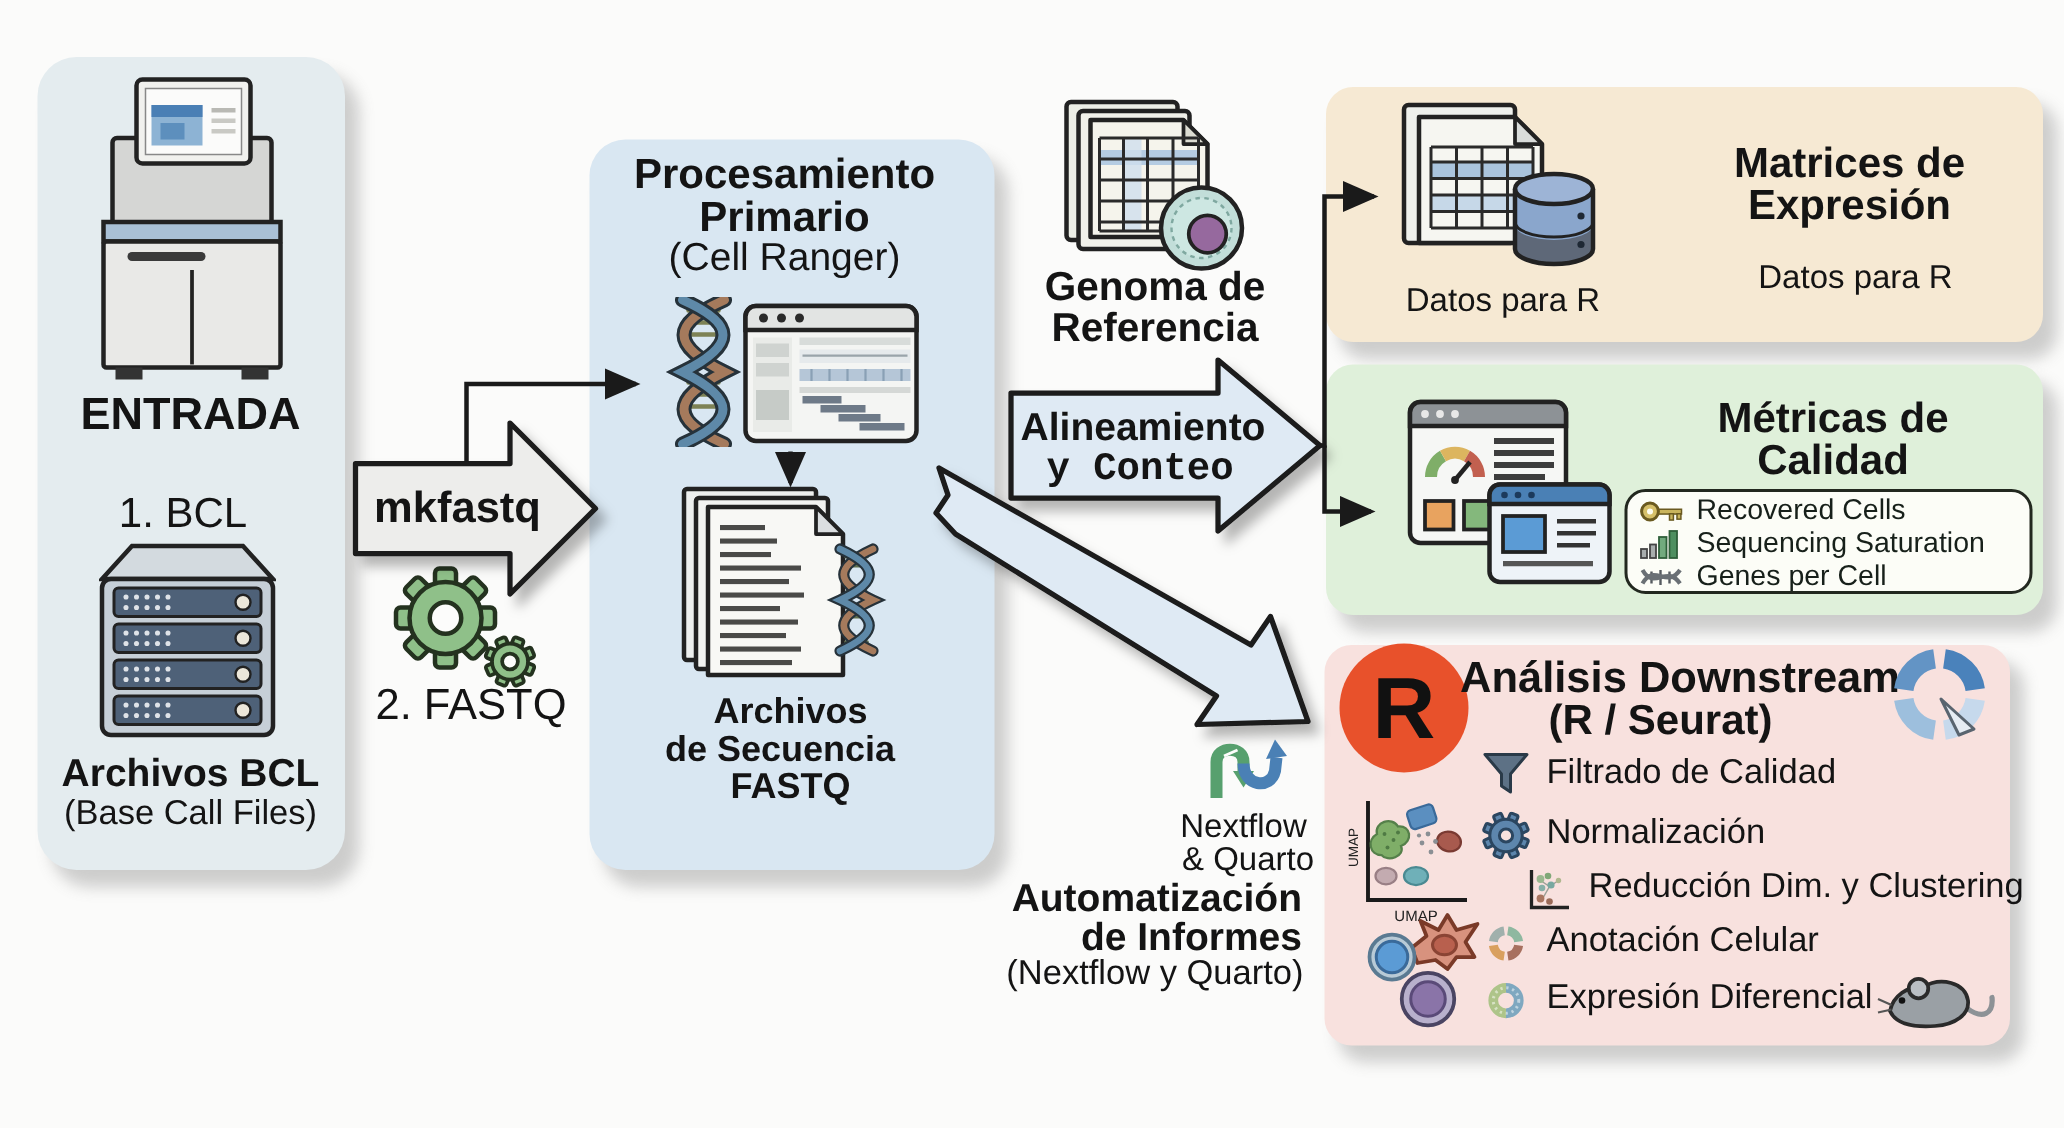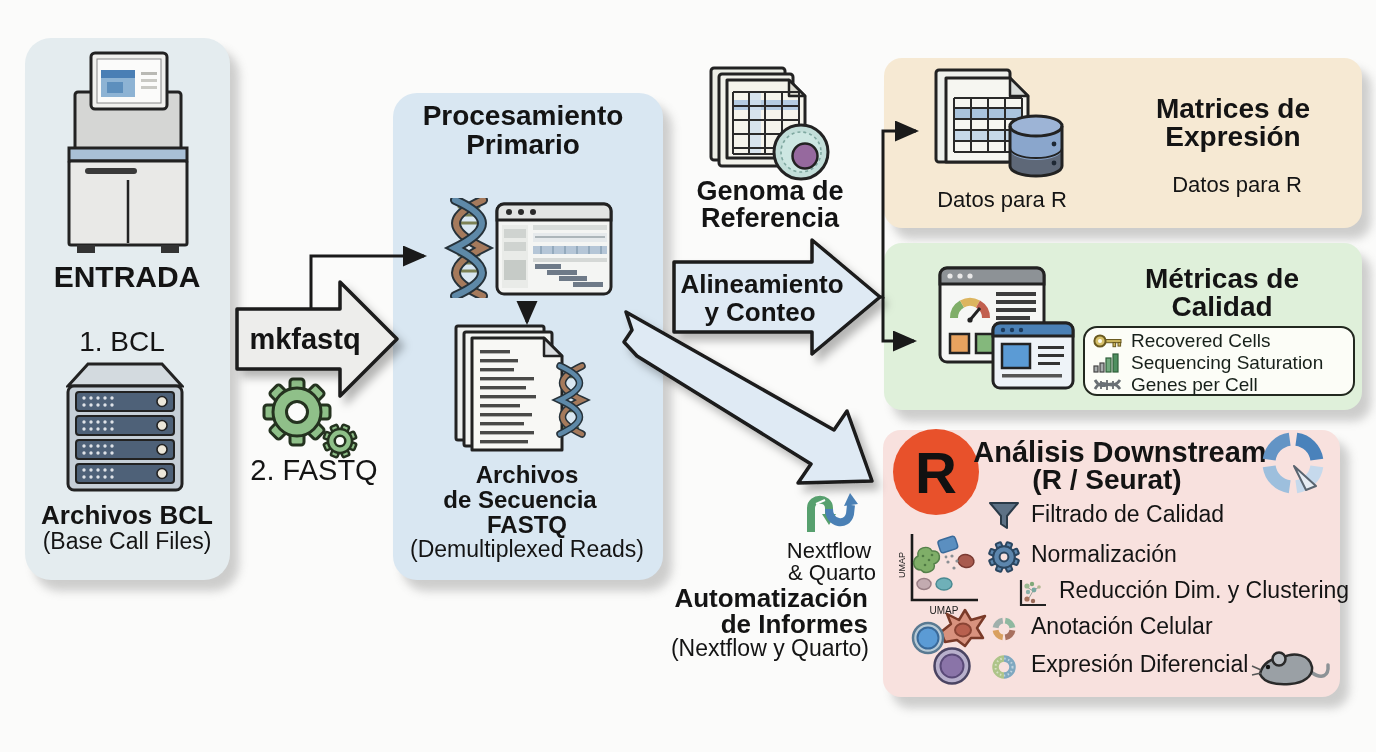--- a/index.html
+++ b/index.html
@@ -112,20 +112,21 @@
       <rect x="-7" y="-33" width="14" height="13" rx="3" transform="rotate(292)"></rect>
       <rect x="-7" y="-33" width="14" height="13" rx="3" transform="rotate(337)"></rect>
       <circle r="24" fill="#8fc089"></circle>
       <circle r="10.5" fill="#fcfcfb"></circle>
     </g>
   </svg>
   <div class="txt ctr" style="left:314px;top:455px;font-size:29px;">2. FASTQ</div>
 
   <div class="txt ctr b" style="left:523px;top:101px;font-size:28px;">Procesamiento</div>
   <div class="txt ctr b" style="left:523px;top:130px;font-size:28px;">Primario</div>
+  <div class="txt ctr" style="left:523px;top:158px;font-size:26px;">(Cell Ranger)</div>
 
   <svg class="abs" style="left:443px;top:198px;" width="52" height="100" viewBox="0 0 52 100">
     <g fill="none" stroke-linecap="round">
       <g stroke="#7d8255" stroke-width="3">
         <line x1="16" y1="9" x2="36" y2="9"></line>
           <line x1="14" y1="17" x2="38" y2="17"></line>
         <line x1="16" y1="25" x2="36" y2="25"></line>
           <line x1="19" y1="40" x2="33" y2="40"></line>
         <line x1="16" y1="57" x2="36" y2="57"></line>
           <line x1="14" y1="65" x2="38" y2="65"></line>
@@ -199,21 +200,20 @@
       <path d="M30,0 C4,12 4,22 30,34 C4,46 4,56 30,68" stroke="#26323a" stroke-width="7.5"></path>
       <path d="M30,0 C4,12 4,22 30,34 C4,46 4,56 30,68" stroke="#a57a5c" stroke-width="4.5"></path>
       <path d="M8,0 C34,12 34,22 8,34 C34,46 34,56 8,68" stroke="#26323a" stroke-width="7.5"></path>
       <path d="M8,0 C34,12 34,22 8,34 C34,46 34,56 8,68" stroke="#5e89a8" stroke-width="4.5"></path>
     </g>
   </svg>
 
   <div class="txt ctr b" style="left:527px;top:462px;font-size:24px;">Archivos</div>
   <div class="txt ctr b" style="left:520px;top:487px;font-size:24px;">de Secuencia</div>
   <div class="txt ctr b" style="left:527px;top:512px;font-size:24px;">FASTQ</div>
-  <div class="txt ctr" style="left:527px;top:537px;font-size:23px;">(Demultiplexed Reads)</div>
 
   <svg class="abs" style="left:703px;top:62px;" width="134" height="128" viewBox="0 0 134 128">
     <rect x="8" y="6" width="74" height="92" rx="3" fill="#eceee6" stroke="#222" stroke-width="3"></rect>
     <rect x="16" y="12" width="74" height="92" rx="3" fill="#f1f1ea" stroke="#222" stroke-width="3"></rect>
     <path d="M24,18 h62 l16,16 v62 h-78 z" fill="#f5f4ec" stroke="#222" stroke-width="3" stroke-linejoin="round"></path>
     <path d="M86,18 l16,16 h-16 z" fill="#dcdcd2" stroke="#222" stroke-width="2.5" stroke-linejoin="round"></path>
     <rect x="30" y="38" width="66" height="10" fill="#b5cce2"></rect>
     <rect x="46" y="30" width="12" height="62" fill="#cfdfee" opacity="0.8"></rect>
     <g stroke="#2a2a2a" stroke-width="2" fill="none">
       <line x1="30" y1="30" x2="96" y2="30"></line>
@@ -254,21 +254,21 @@
     <path d="M311,308 V256 H424" fill="none" stroke="#1a1a1a" stroke-width="3" marker-end="url(#ah)"></path>
 
     <path d="M527,301 V322" fill="none" stroke="#1a1a1a" stroke-width="3" marker-end="url(#ah)"></path>
 
     <path d="M878,297 H883 V131 H916" fill="none" stroke="#1a1a1a" stroke-width="3" marker-end="url(#ah)"></path>
     <path d="M883,297 V341 H914" fill="none" stroke="#1a1a1a" stroke-width="3" marker-end="url(#ah)"></path>
   </svg>
 
   <div class="txt ctr b" style="left:305px;top:324px;font-size:29px;">mkfastq</div>
   <div class="txt ctr b" style="left:762px;top:271px;font-size:26px;">Alineamiento</div>
-  <div class="txt ctr b" style="left:760px;top:299px;font-size:26px;">y Conteo</div>
+  <div class="txt ctr b" style="left:760px;top:299px;font-size:26px;font-family:Liberation Mono, monospace;">y Conteo</div>
 
   <svg class="abs" style="left:930px;top:66px;" width="142" height="128" viewBox="0 0 142 128">
     <rect x="6" y="4" width="74" height="92" rx="3" fill="#eef0ec" stroke="#222" stroke-width="3"></rect>
     <path d="M16,12 h64 l18,18 v66 h-82 z" fill="#f6f6f1" stroke="#222" stroke-width="3" stroke-linejoin="round"></path>
     <path d="M80,12 l18,18 h-18 z" fill="#d9dcda" stroke="#222" stroke-width="2.5" stroke-linejoin="round"></path>
     <rect x="24" y="42" width="68" height="11" fill="#aac4dd"></rect>
     <rect x="24" y="64" width="68" height="10" fill="#c6d8e8"></rect>
     <g stroke="#2a2a2a" stroke-width="2" fill="none">
       <line x1="24" y1="32" x2="92" y2="32"></line>
         <line x1="24" y1="42" x2="92" y2="42"></line>

